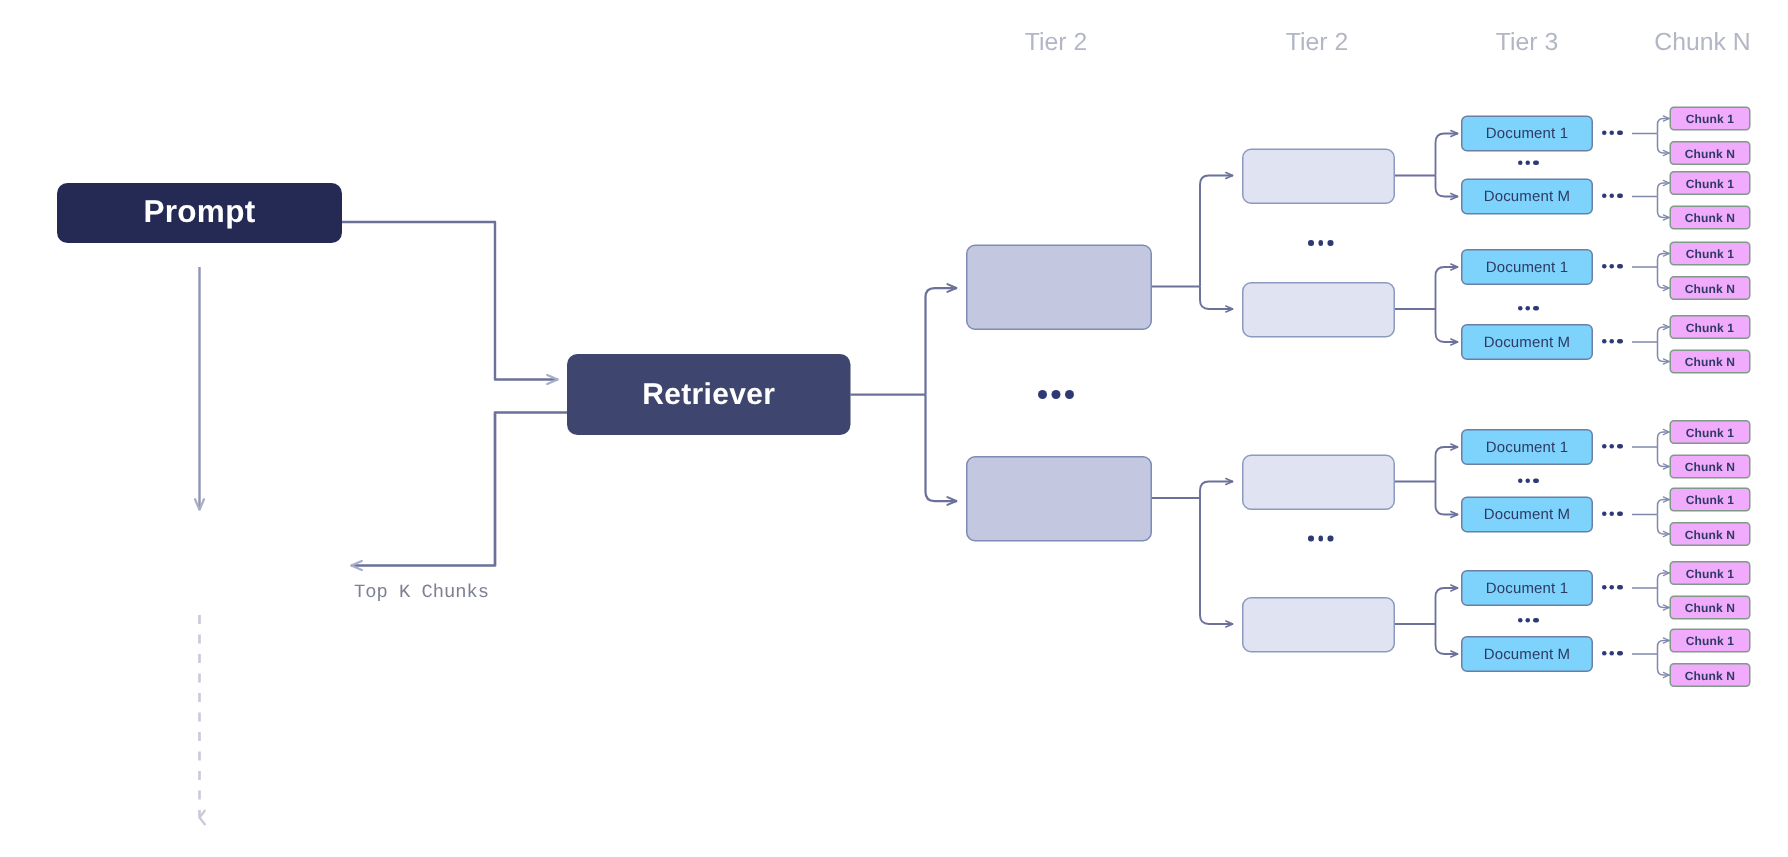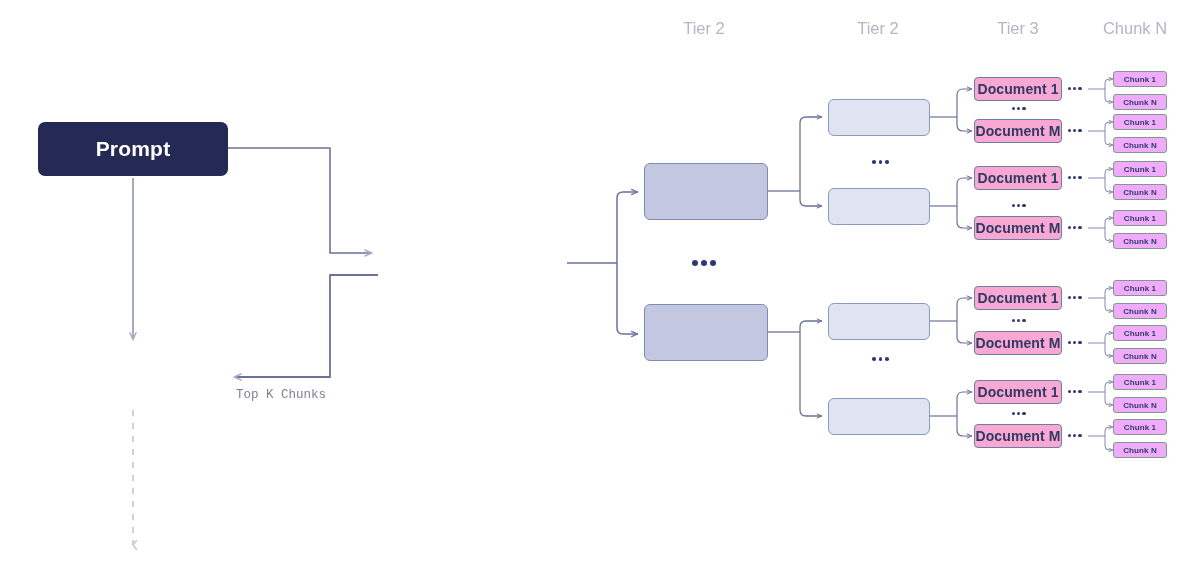--- a/index.html
+++ b/index.html
@@ -57,26 +57,26 @@
     border-radius: 6px;
   }
   
   .node-tier2 {
     background: #dfe3f2;
     border: 1.4px solid #8c9ac0;
     border-radius: 6px;
   }
   
   .node-doc {
-    background: #f9a8d4;
+    background: #7dd3fc;
     border: 1.3px solid #6d7ea4;
     border-radius: 4px;
     color: #2f3a63;
-    font-size: 14px;
-    font-weight: bold;
+    font-size: 10px;
+    font-weight: normal;
     letter-spacing: .1px;
   }
   
   .node-chunk {
     background: #f0abfc;
     border: 1.1px solid #7f9a86;
     border-radius: 3px;
     color: #2f3a63;
     font-size: 8px;
     font-weight: bold;
@@ -232,23 +232,24 @@
       <path d="M1105,436 L1105,431 Q1105,427 1109,427 L1113,427" fill="none" stroke="#8189ad" stroke-width="1" marker-end="url(#arrXs)"></path>
       <path d="M1105,436 L1105,446 Q1105,450 1109,450 L1113,450" fill="none" stroke="#8189ad" stroke-width="1" marker-end="url(#arrXs)"></path>
     </g>
   </svg>
 
   <div class="tier-label" style="left:644px; top:19px; width:120px;">Tier 2</div>
   <div class="tier-label" style="left:818px; top:19px; width:120px;">Tier 2</div>
   <div class="tier-label" style="left:958px; top:19px; width:120px;text-align:center;">Tier 3</div>
   <div class="tier-label" style="left:1080px; top:19px; width:110px;">Chunk N</div>
 
-  <div class="node node-dark" style="left:38px; top:122px; width:190px; height:54px;text-align:right;">Prompt</div>
-
-
+  <div class="node node-dark" style="left:38px; top:122px; width:190px; height:40px;text-align:right;">Prompt</div>
+
+
+  <div class="node node-retriever" style="left:378px; top:236px; width:189px; height:54px;">Retriever</div>
 
   <div class="edge-label" style="left:236px; top:388px;">Top K Chunks</div>
 
   <div class="node node-tier1" style="left:644px; top:163px; width:124px; height:57px;"></div>
   <div class="node node-tier1" style="left:644px; top:304px; width:124px; height:57px;"></div>
 
   <div class="dots dots-lg" style="left:692px; top:260px;">
       <i></i>
       <i></i>
       <i></i>

